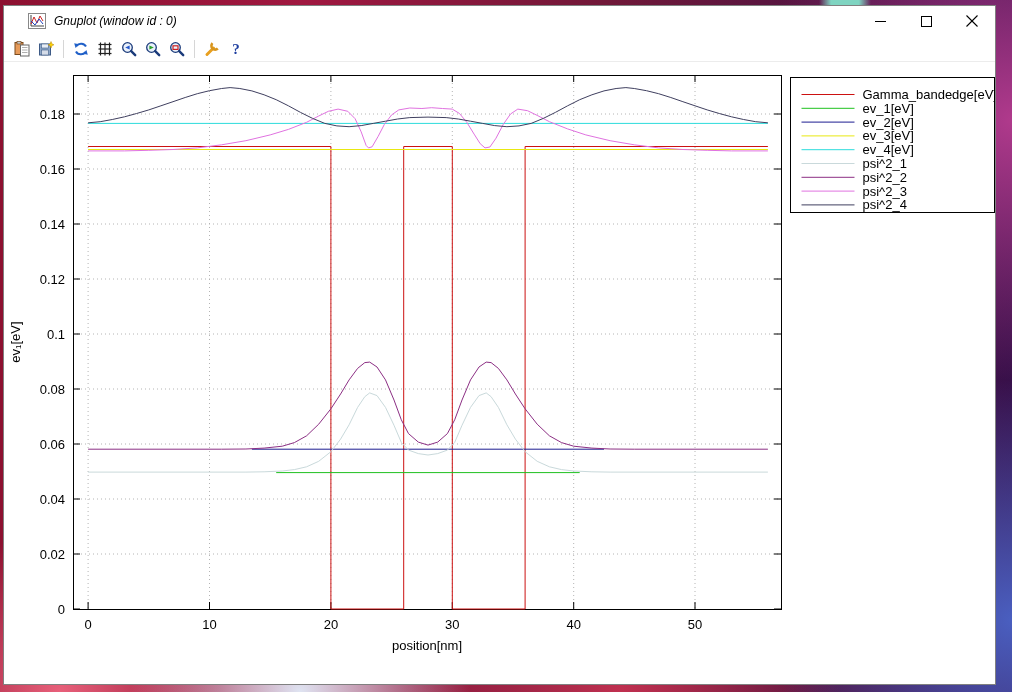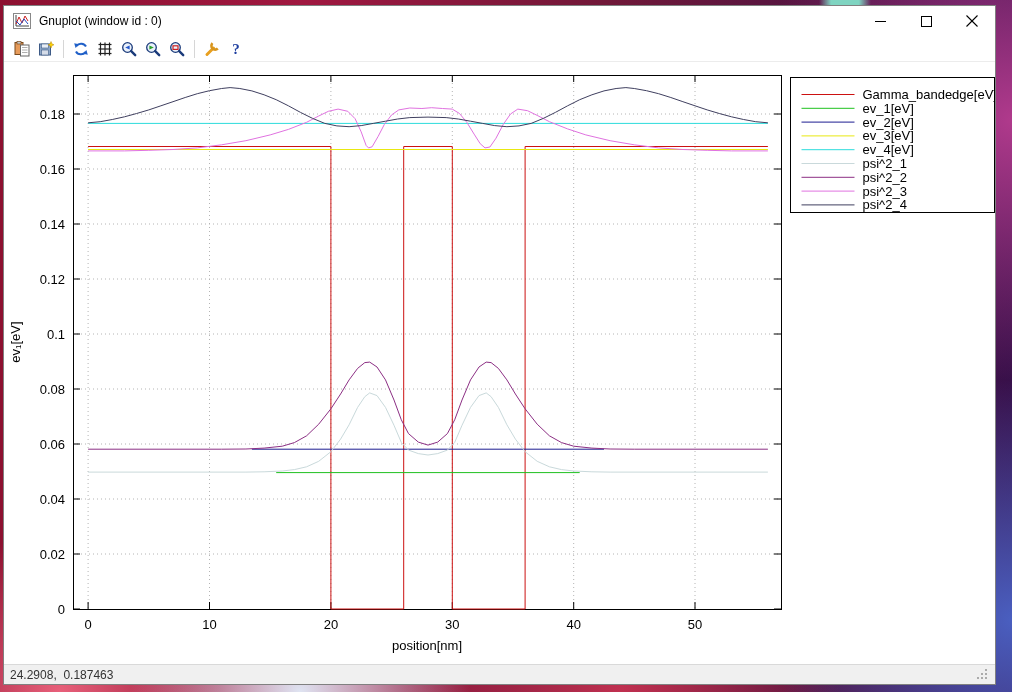--- a/index.html
+++ b/index.html
@@ -15,21 +15,21 @@
       radial-gradient(circle at 60px 692px, #e8607a, transparent 160px),
       linear-gradient(90deg, #8c1030, #a01840 30%, #701838 60%, #38104a);
   }
   .window{
     position:absolute; left:3px; top:5px; width:993px; height:680px;
     background:#ffffff; border:1px solid #808080;
     display:flex; flex-direction:column;
   }
   .titlebar{
     height:30px; background:#ffffff; display:flex; align-items:center;
-    flex:0 0 30px; padding-left:9px;
+    flex:0 0 30px; padding-left:24px;font-style:italic;
   }
   .titlebar .app-icon{ width:18px; height:16px; margin-right:8px; }
   .titlebar .title-text{ font-size:12px; color:#000; flex:1 1 auto; }
   .winbtn{ width:46px; height:30px; display:flex; align-items:center; justify-content:center; }
   .toolbar{
     height:26px; flex:0 0 26px; background:#ffffff; display:flex; align-items:center;
     padding-left:6px; border-bottom:1px solid #ececec;
   }
   .tbtn{ width:22px; height:22px; display:flex; align-items:center; justify-content:center; margin:0 1px; }
   .tsep{ width:1px; height:18px; background:#d6d6d6; margin:0 5px; }
@@ -256,27 +256,14 @@
           <line x1="797.5" y1="115.3" x2="850.5" y2="115.3" stroke="#8c2f84" stroke-width="1"></line>
           <text x="858.5" y="119.8" class="leglab">psi^2_2</text>
           <line x1="797.5" y1="129.1" x2="850.5" y2="129.1" stroke="#e072e0" stroke-width="1"></line>
           <text x="858.5" y="133.6" class="leglab">psi^2_3</text>
           <line x1="797.5" y1="142.9" x2="850.5" y2="142.9" stroke="#3f3f5f" stroke-width="1"></line>
           <text x="858.5" y="147.4" class="leglab">psi^2_4</text>
         </g>
       </svg>
   </div>
 
-  <div class="statusbar">
-    <span>24.2908,  0.187463</span>
-    <svg class="grip" width="13" height="13" viewBox="0 0 13 13">
-      <g fill="#ababab">
-        <rect x="9" y="1" width="2" height="2"></rect>
-          <rect x="5" y="5" width="2" height="2"></rect>
-          <rect x="9" y="5" width="2" height="2"></rect>
-        <rect x="1" y="9" width="2" height="2"></rect>
-          <rect x="5" y="9" width="2" height="2"></rect>
-          <rect x="9" y="9" width="2" height="2"></rect>
-      </g>
-    </svg>
-  </div>
 
 </div>
 
 </body></html>

